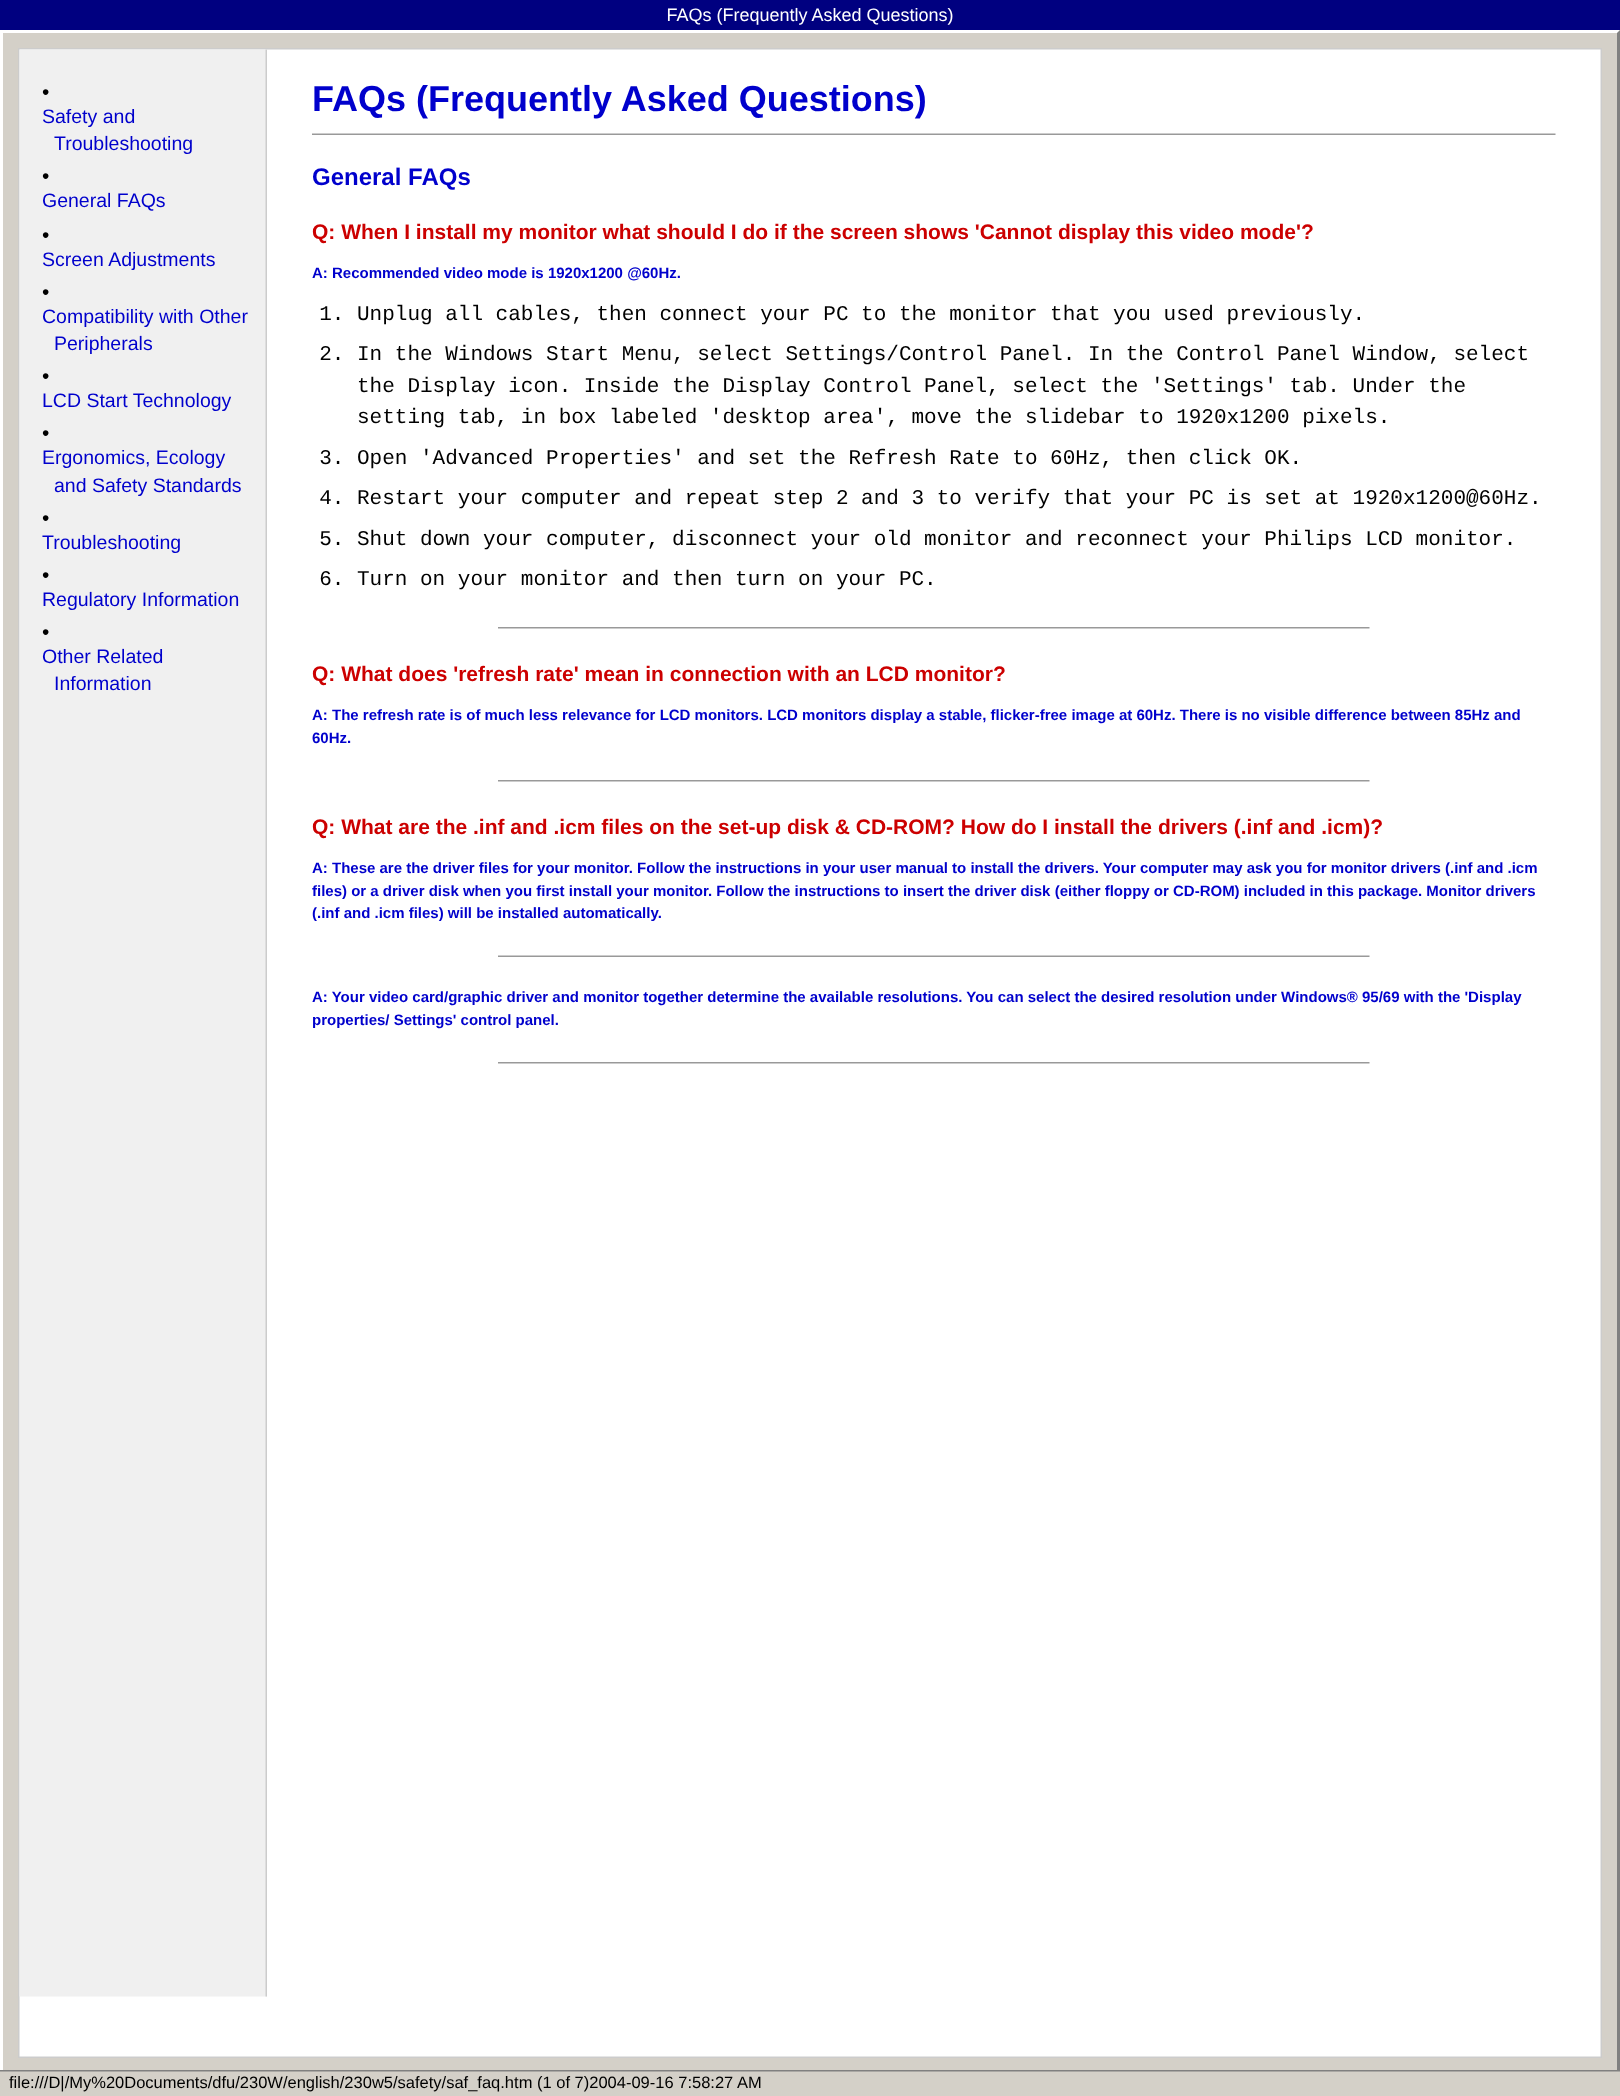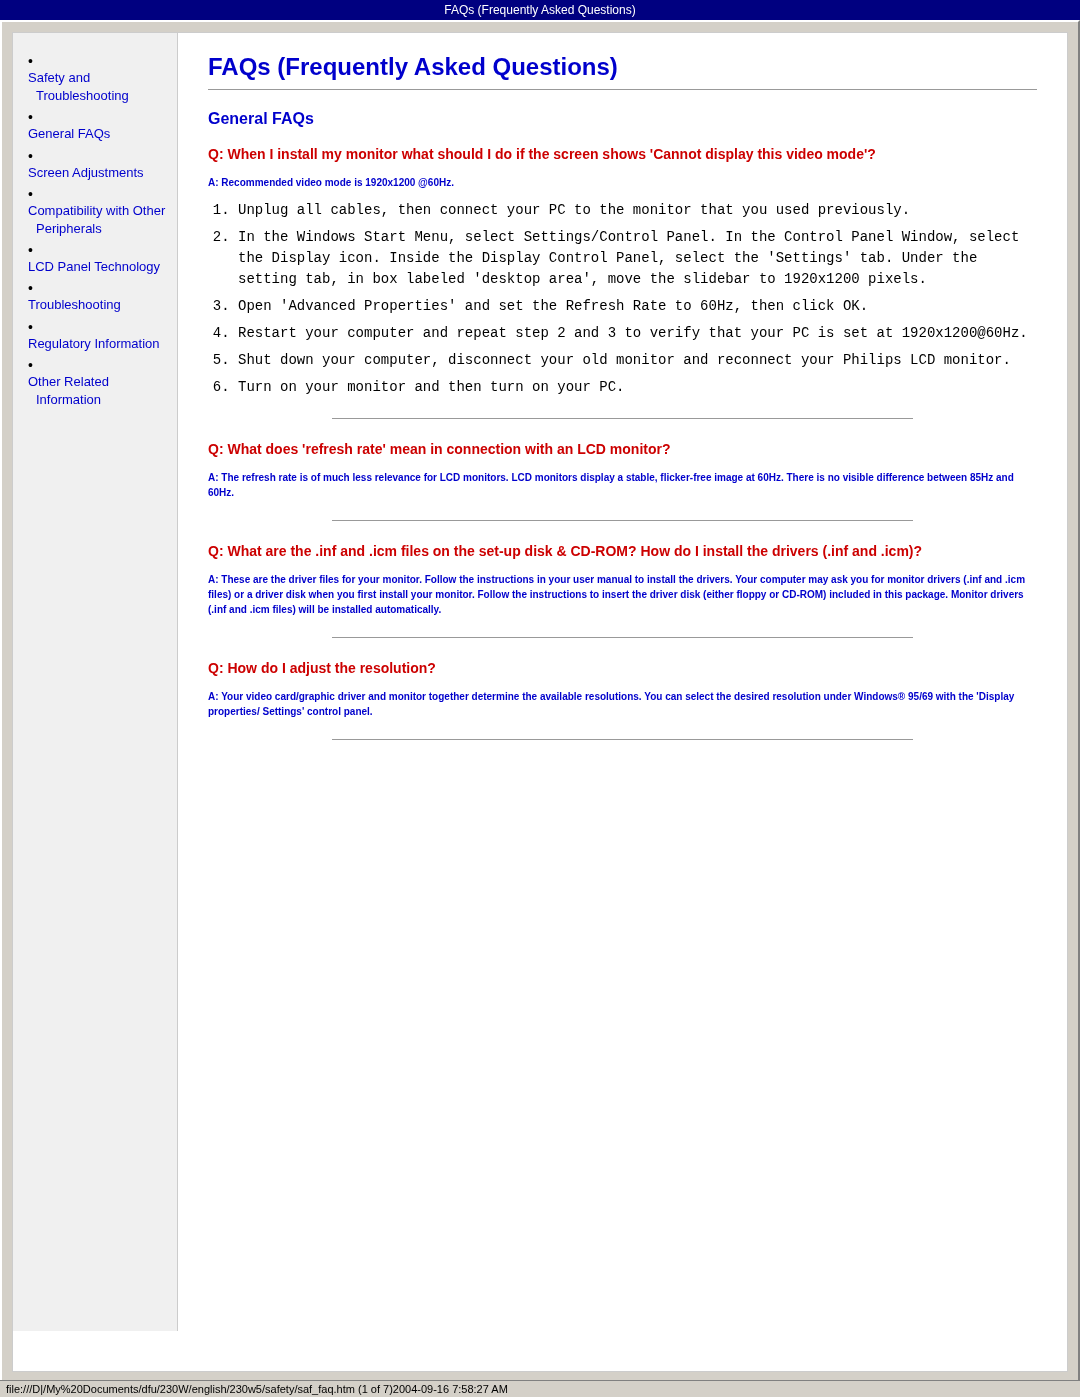--- a/index.html
+++ b/index.html
@@ -141,21 +141,24 @@
           <div class="nav-item">
             <a href="#">General FAQs</a>
           </div>
           <div class="nav-item">
             <a href="#">Screen Adjustments</a>
           </div>
           <div class="nav-item">
             <a href="#">Compatibility with Other Peripherals</a>
           </div>
           <div class="nav-item">
-            <a href="#">LCD Panel Technology</a>
+            <a href="#">LCD Start Technology</a>
+          </div>
+          <div class="nav-item">
+            <a href="#">Ergonomics, Ecology and Safety Standards</a>
           </div>
           <div class="nav-item">
             <a href="#">Troubleshooting</a>
           </div>
           <div class="nav-item">
             <a href="#">Regulatory Information</a>
           </div>
           <div class="nav-item">
             <a href="#">Other Related Information</a>
           </div>
@@ -185,21 +188,20 @@
             <p class="question">Q: What does 'refresh rate' mean in connection with an LCD monitor?</p>
             <p class="answer">A: The refresh rate is of much less relevance for LCD monitors. LCD monitors display a stable, flicker-free image at 60Hz. There is no visible difference between 85Hz and 60Hz.</p>
             <hr class="section-hr">
           </div>
           <div class="qa-block">
             <p class="question">Q: What are the .inf and .icm files on the set-up disk &amp; CD-ROM? How do I install the drivers (.inf and .icm)?</p>
             <p class="answer">A: These are the driver files for your monitor. Follow the instructions in your user manual to install the drivers. Your computer may ask you for monitor drivers (.inf and .icm files) or a driver disk when you first install your monitor. Follow the instructions to insert the driver disk (either floppy or CD-ROM) included in this package. Monitor drivers (.inf and .icm files) will be installed automatically.</p>
             <hr class="section-hr">
           </div>
           <div class="qa-block">
-            <p class="question">Q: How do I adjust the resolution?</p>
             <p class="answer">A: Your video card/graphic driver and monitor together determine the available resolutions. You can select the desired resolution under Windows® 95/69 with the 'Display properties/ Settings' control panel.</p>
             <hr class="section-hr">
           </div>
         </div>
     </div>
   </div>
 </div>
 
 <div class="status-bar">
   <span>file:///D|/My%20Documents/dfu/230W/english/230w5/safety/saf_faq.htm (1 of 7)2004-09-16 7:58:27 AM</span>

